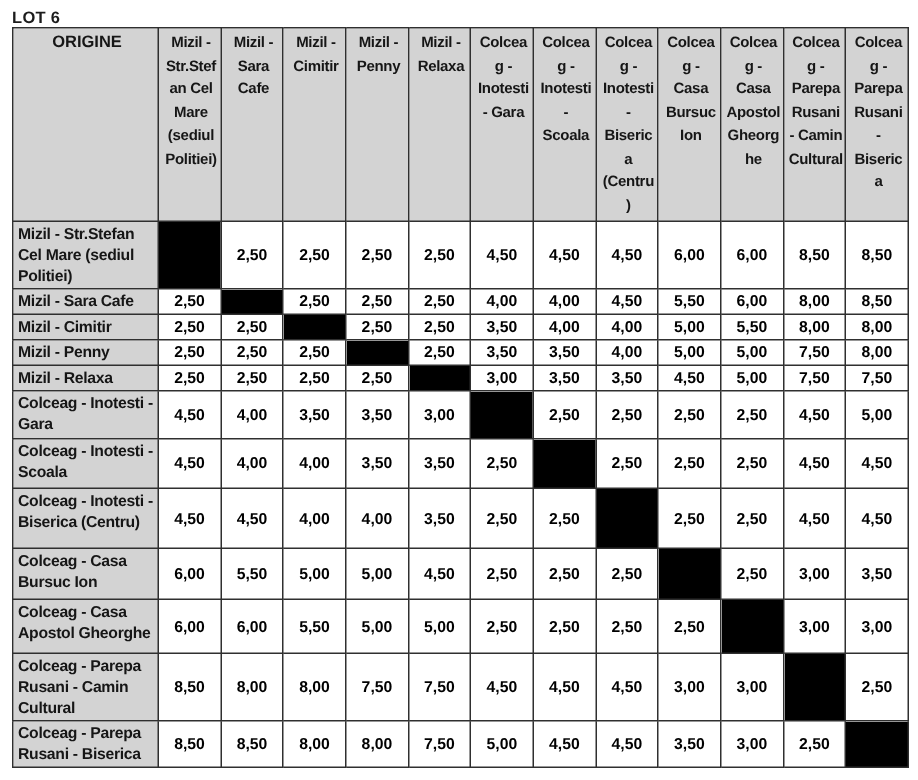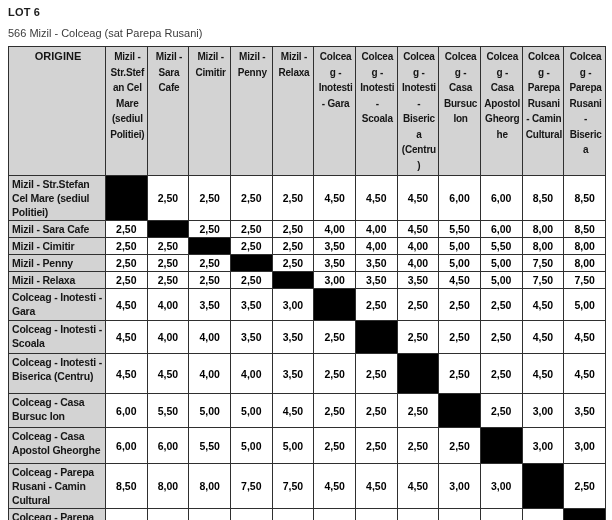--- a/index.html
+++ b/index.html
@@ -43,21 +43,20 @@
   tbody tr:nth-child(9){height:34px;}
   tbody tr:nth-child(10){height:36px;}
   tbody tr:nth-child(11){height:42px;}
   tbody tr:nth-child(12){height:28px;}
 </style>
 </head>
 <body>
 
 <div class="page">
   <div class="doc-title">LOT 6</div>
-  <div class="doc-subtitle">566 Mizil - Colceag (sat Parepa Rusani)</div>
 
   <table class="matrix">
     <colgroup id="matrix-cols">
         <col class="origin-col">
         <col>
         <col>
         <col>
         <col>
         <col>
         <col>

